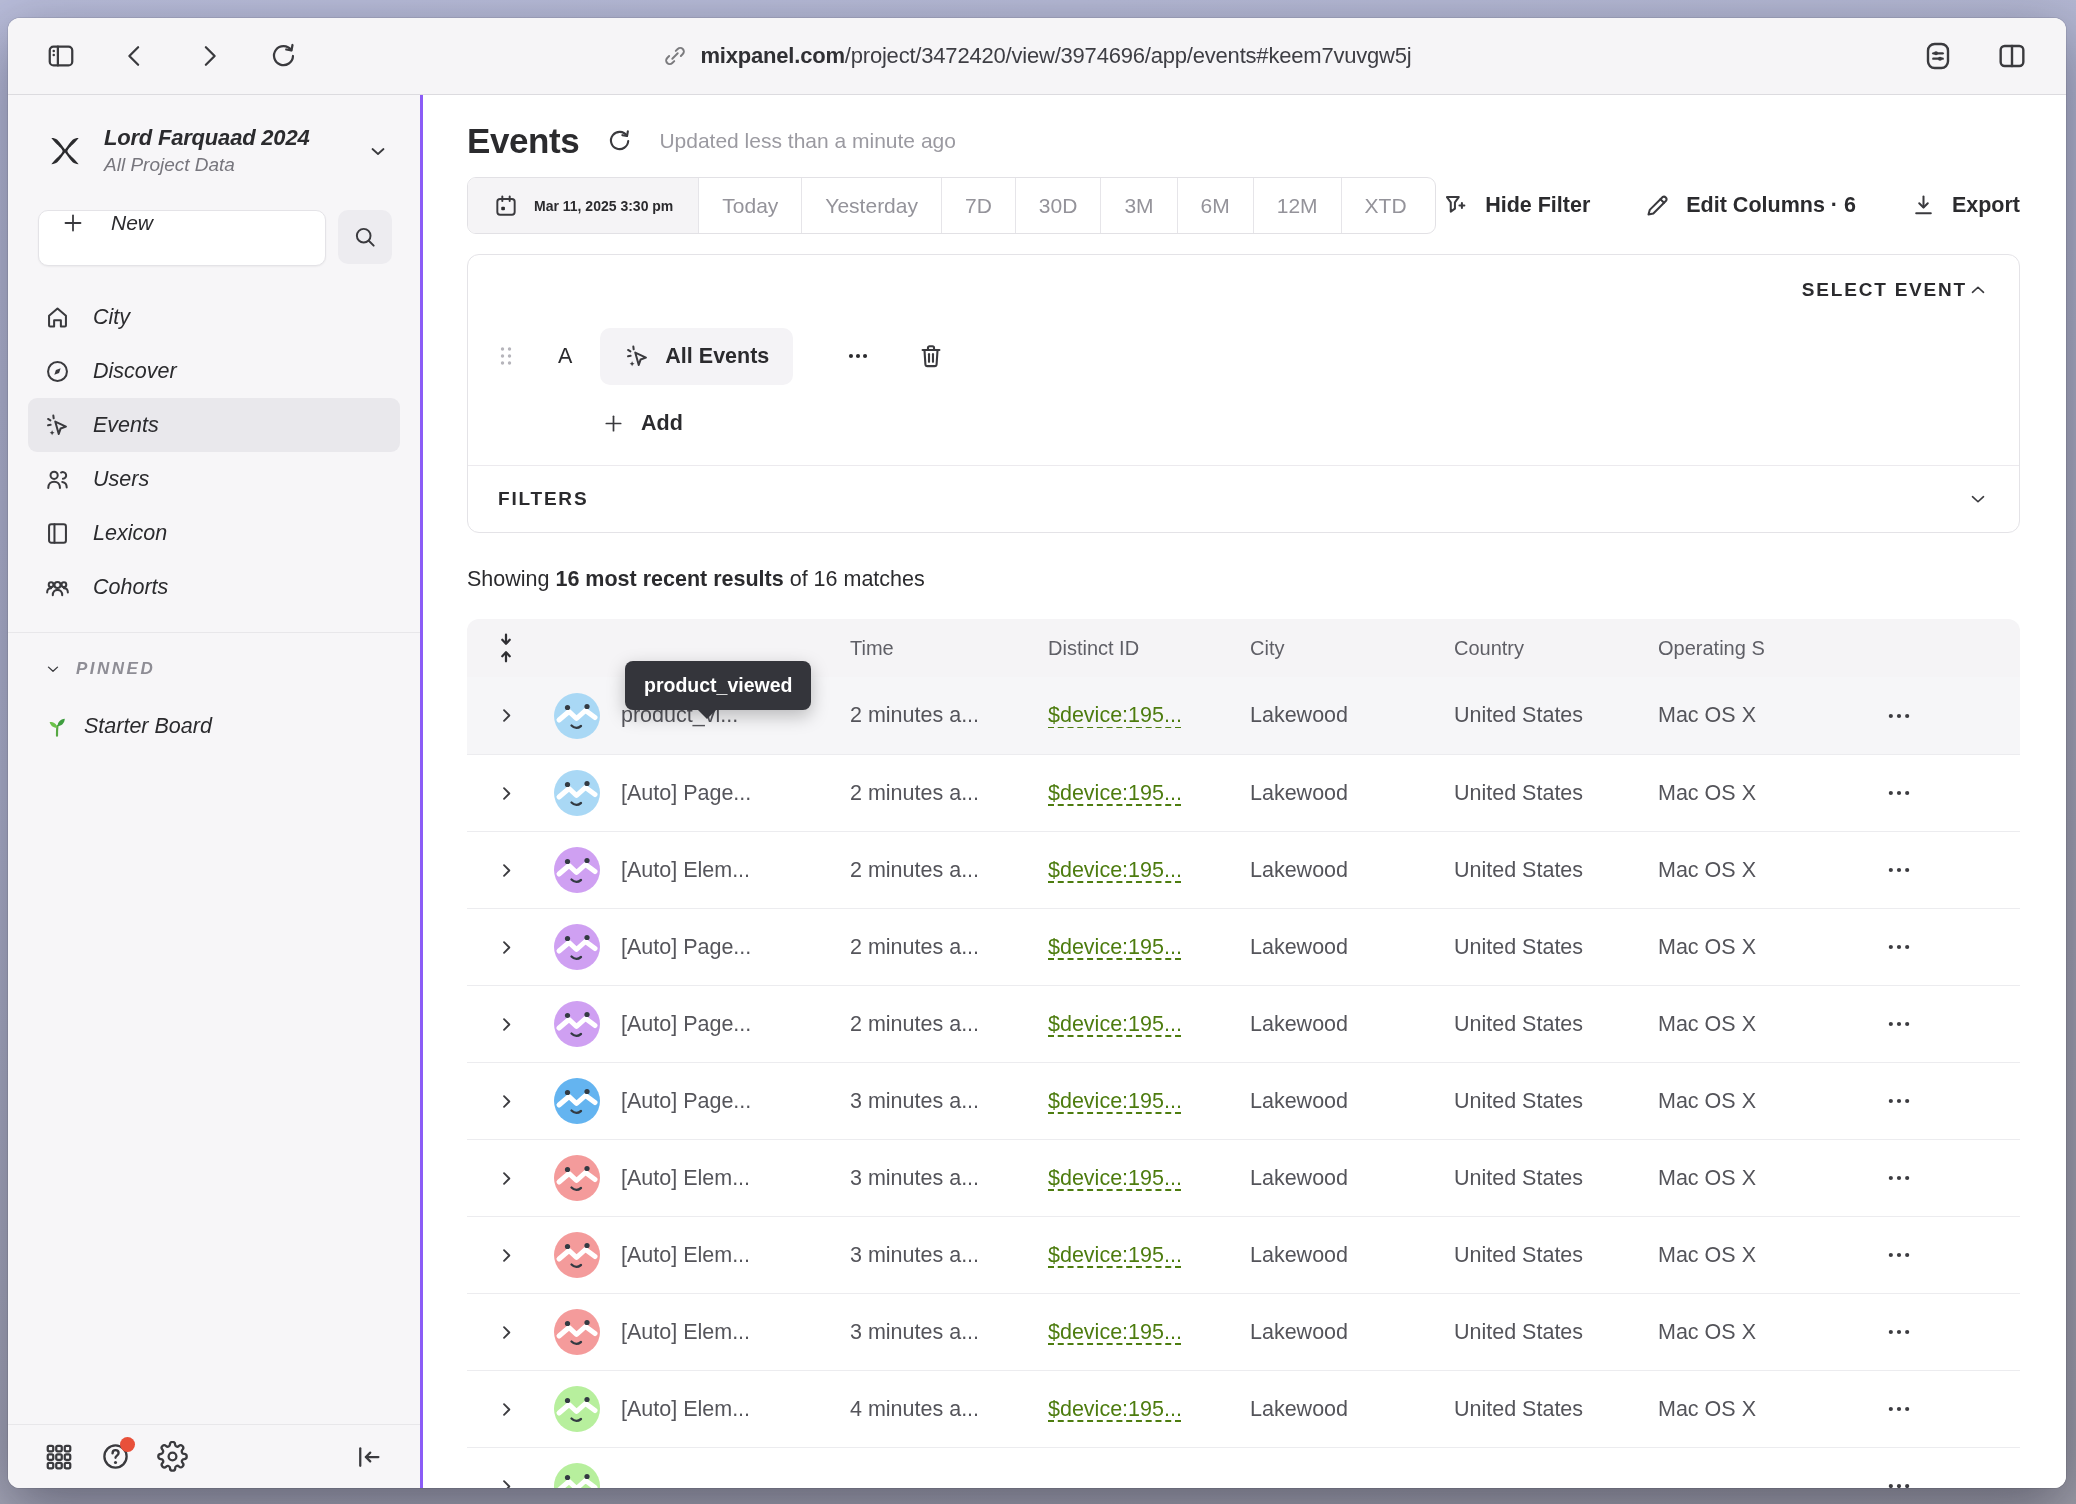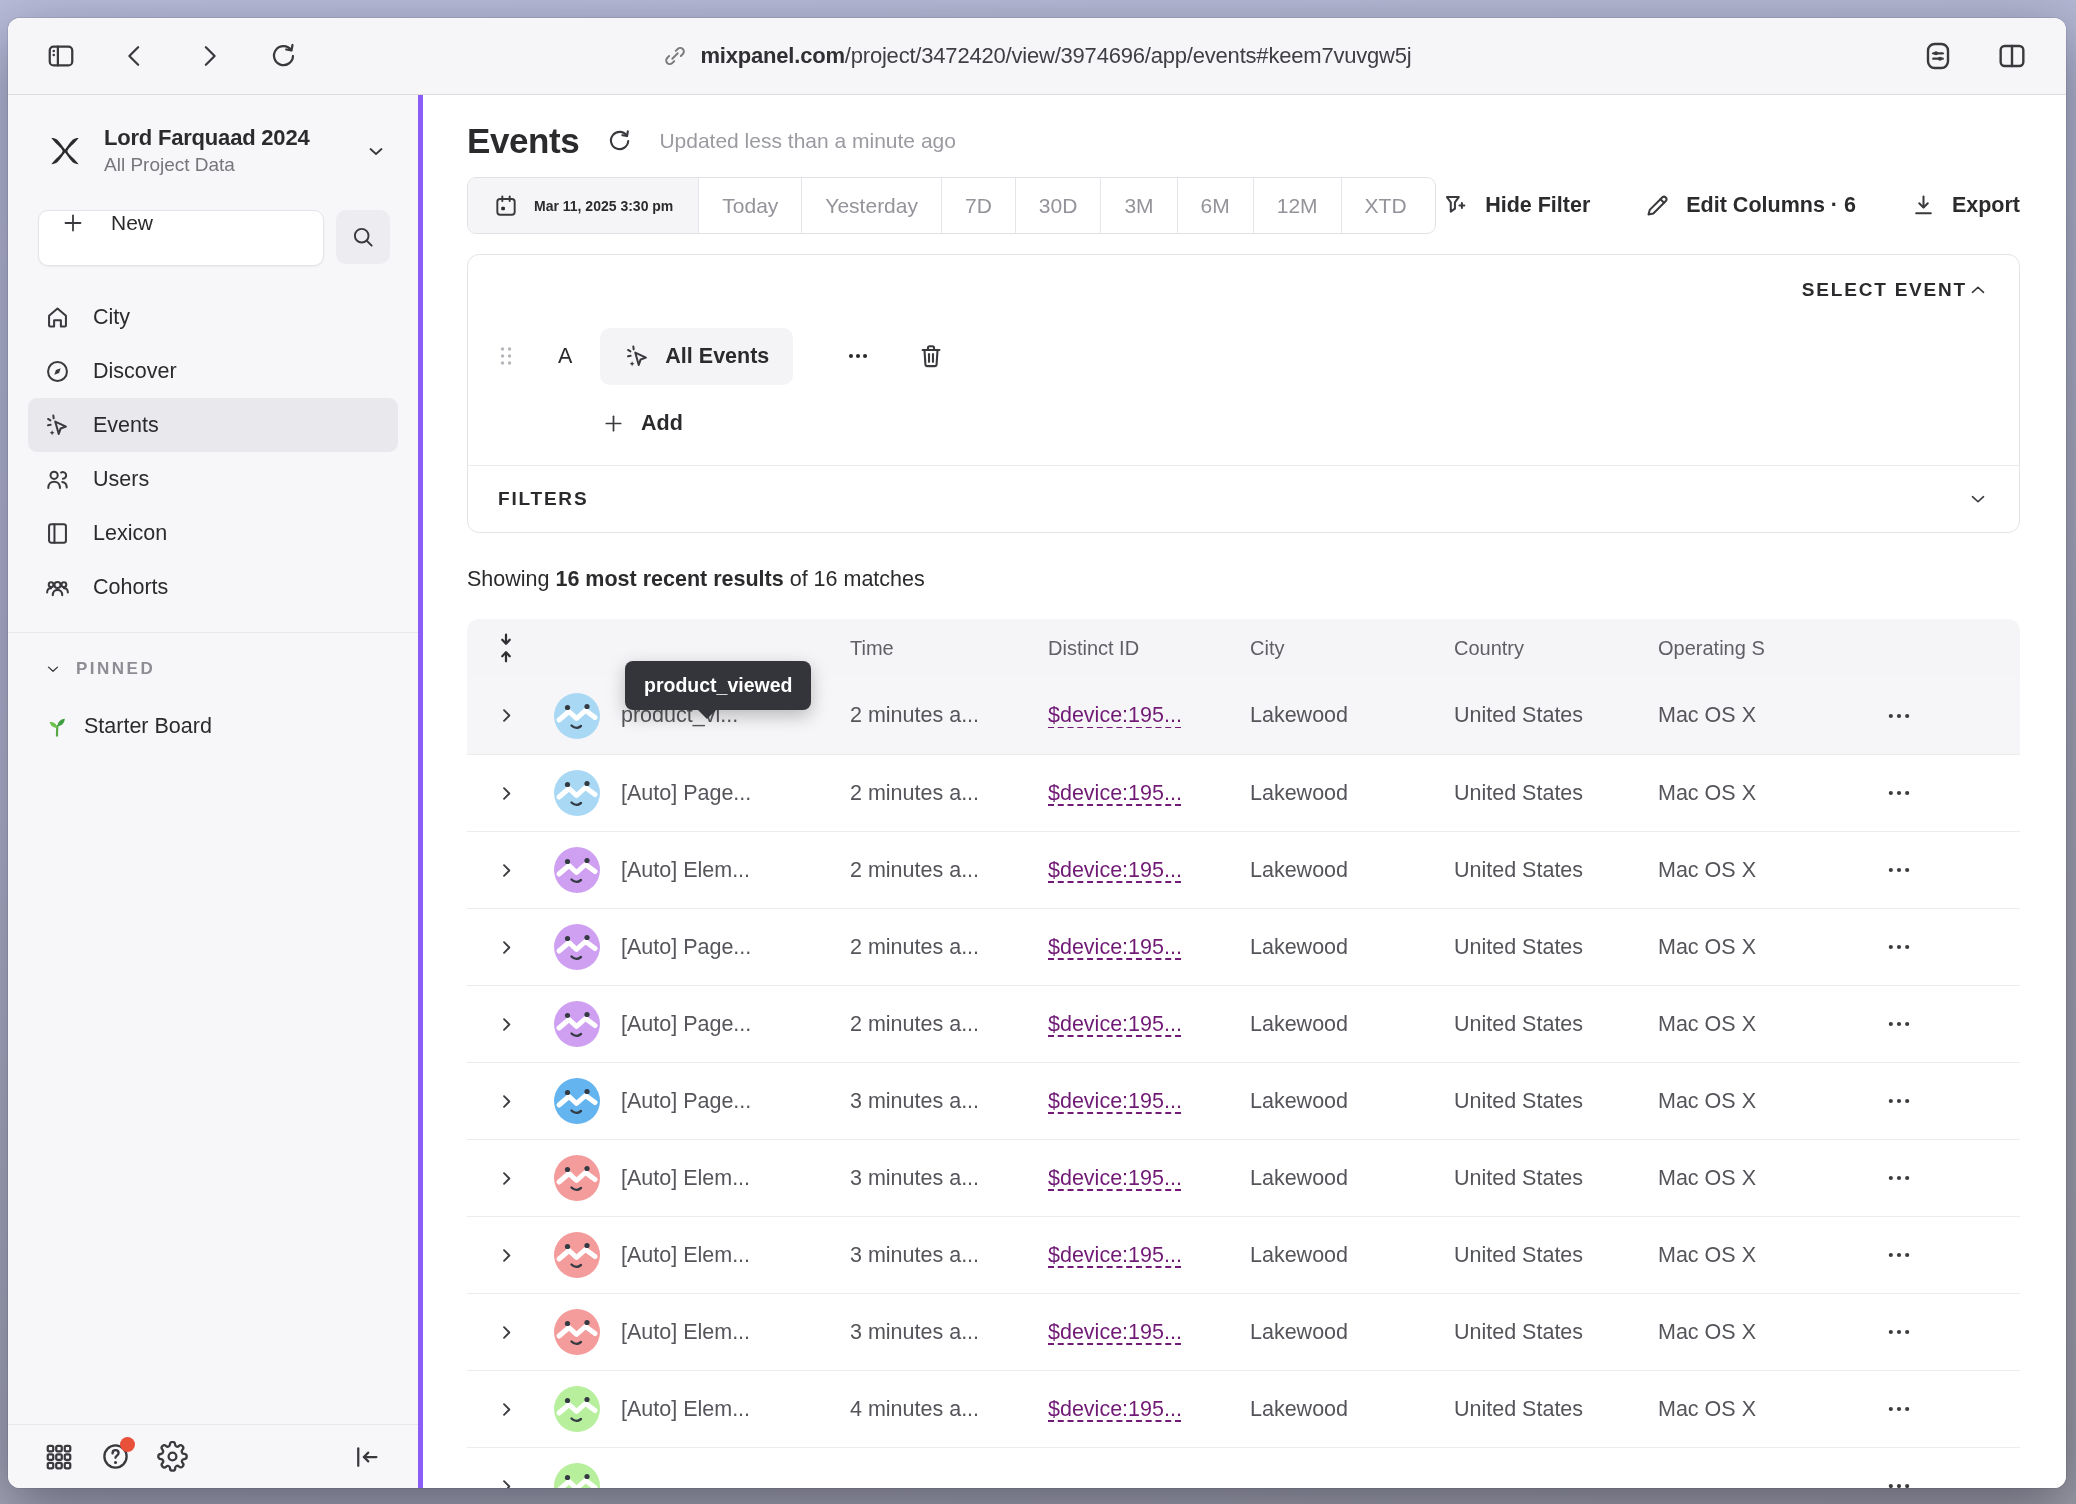--- a/index.html
+++ b/index.html
@@ -29,22 +29,22 @@
   .url-box { position:absolute; left:0; right:0; display:flex; justify-content:center; align-items:center; gap:12px; pointer-events:none; }
   .url-text { font-size:22px; color:#3e3e44; letter-spacing:-.2px; }
   .url-text b { font-weight:600; color:#303034; }
   .chrome-right { margin-left:auto; display:flex; align-items:center; gap:42px; }
 
   
   .app { flex:1; display:flex; min-height:0; }
 
   
   .sidebar {
-    width:415px; flex:0 0 auto; background:#f7f6f8; border-right:5px solid #8b5cf6;
-    display:flex; flex-direction:column; min-height:0;
+    width:415px; flex:0 0 auto; background:#f7f6f8; border-right:3px solid #8b5cf6;
+    display:flex; flex-direction:column; min-height:0;font-style:italic;
   }
   .project-row { display:flex; align-items:center; padding:30px 30px 0 36px; gap:18px; cursor:pointer; }
   .project-meta { flex:1; min-width:0; }
   .project-name { font-size:22px; font-weight:700; letter-spacing:-.2px; }
   .project-sub { font-size:19px; color:#77767d; margin-top:3px; }
   .new-row { display:flex; gap:12px; padding:0 28px 0 30px; margin-top:34px; }
   .new-btn {
     flex:1; height:56px; background:#fff; border:1px solid #e4e3e7; border-radius:10px;
     box-shadow:0 1px 2px rgba(0,0,0,.05);
     display:flex; gap:26px; padding:0 22px; font-size:21px; cursor:pointer;
@@ -104,21 +104,21 @@
   .thead { background:#f5f4f6; height:58px; border-radius:12px 12px 0 0; color:#5f5f66; font-size:20px; font-weight:500; }
   .thead .hcell { padding-left:19px; white-space:nowrap; overflow:hidden; }
   .sort-cell { display:flex; justify-content:center; }
   .trow { height:77px; border-top:1px solid #ececef; font-size:21.5px; color:#54545a; }
   .trow:first-child { border-top:none; }
   .trow.hover { background:#f6f6f8; }
   .cell { padding-left:19px; white-space:nowrap; overflow:hidden; }
   .cell.event { padding-left:12px; color:#55555b; }
   .chev-cell { display:flex; justify-content:center; cursor:pointer; }
   .avatar { width:46px; height:46px; border-radius:50%; margin-left:9px; }
-  .distinct { color:#701a75; text-decoration:underline dashed 1.5px; text-underline-offset:5px; cursor:pointer; }
+  .distinct { color:#4d7c0f; text-decoration:underline dashed 1.5px; text-underline-offset:5px; cursor:pointer; }
   .menu-cell { display:flex; padding-left:30px; cursor:pointer; }
 
   
   .tooltip {
     position:absolute; left:202px; top:566px; z-index:5;
     background:#34353b; color:#fff; font-size:19.5px; font-weight:600;
     padding:13px 19px; border-radius:8px; box-shadow:0 6px 18px rgba(0,0,0,.25); white-space:nowrap;
   }
   .tooltip::after {
     content:""; position:absolute; left:72px; bottom:-9px;

